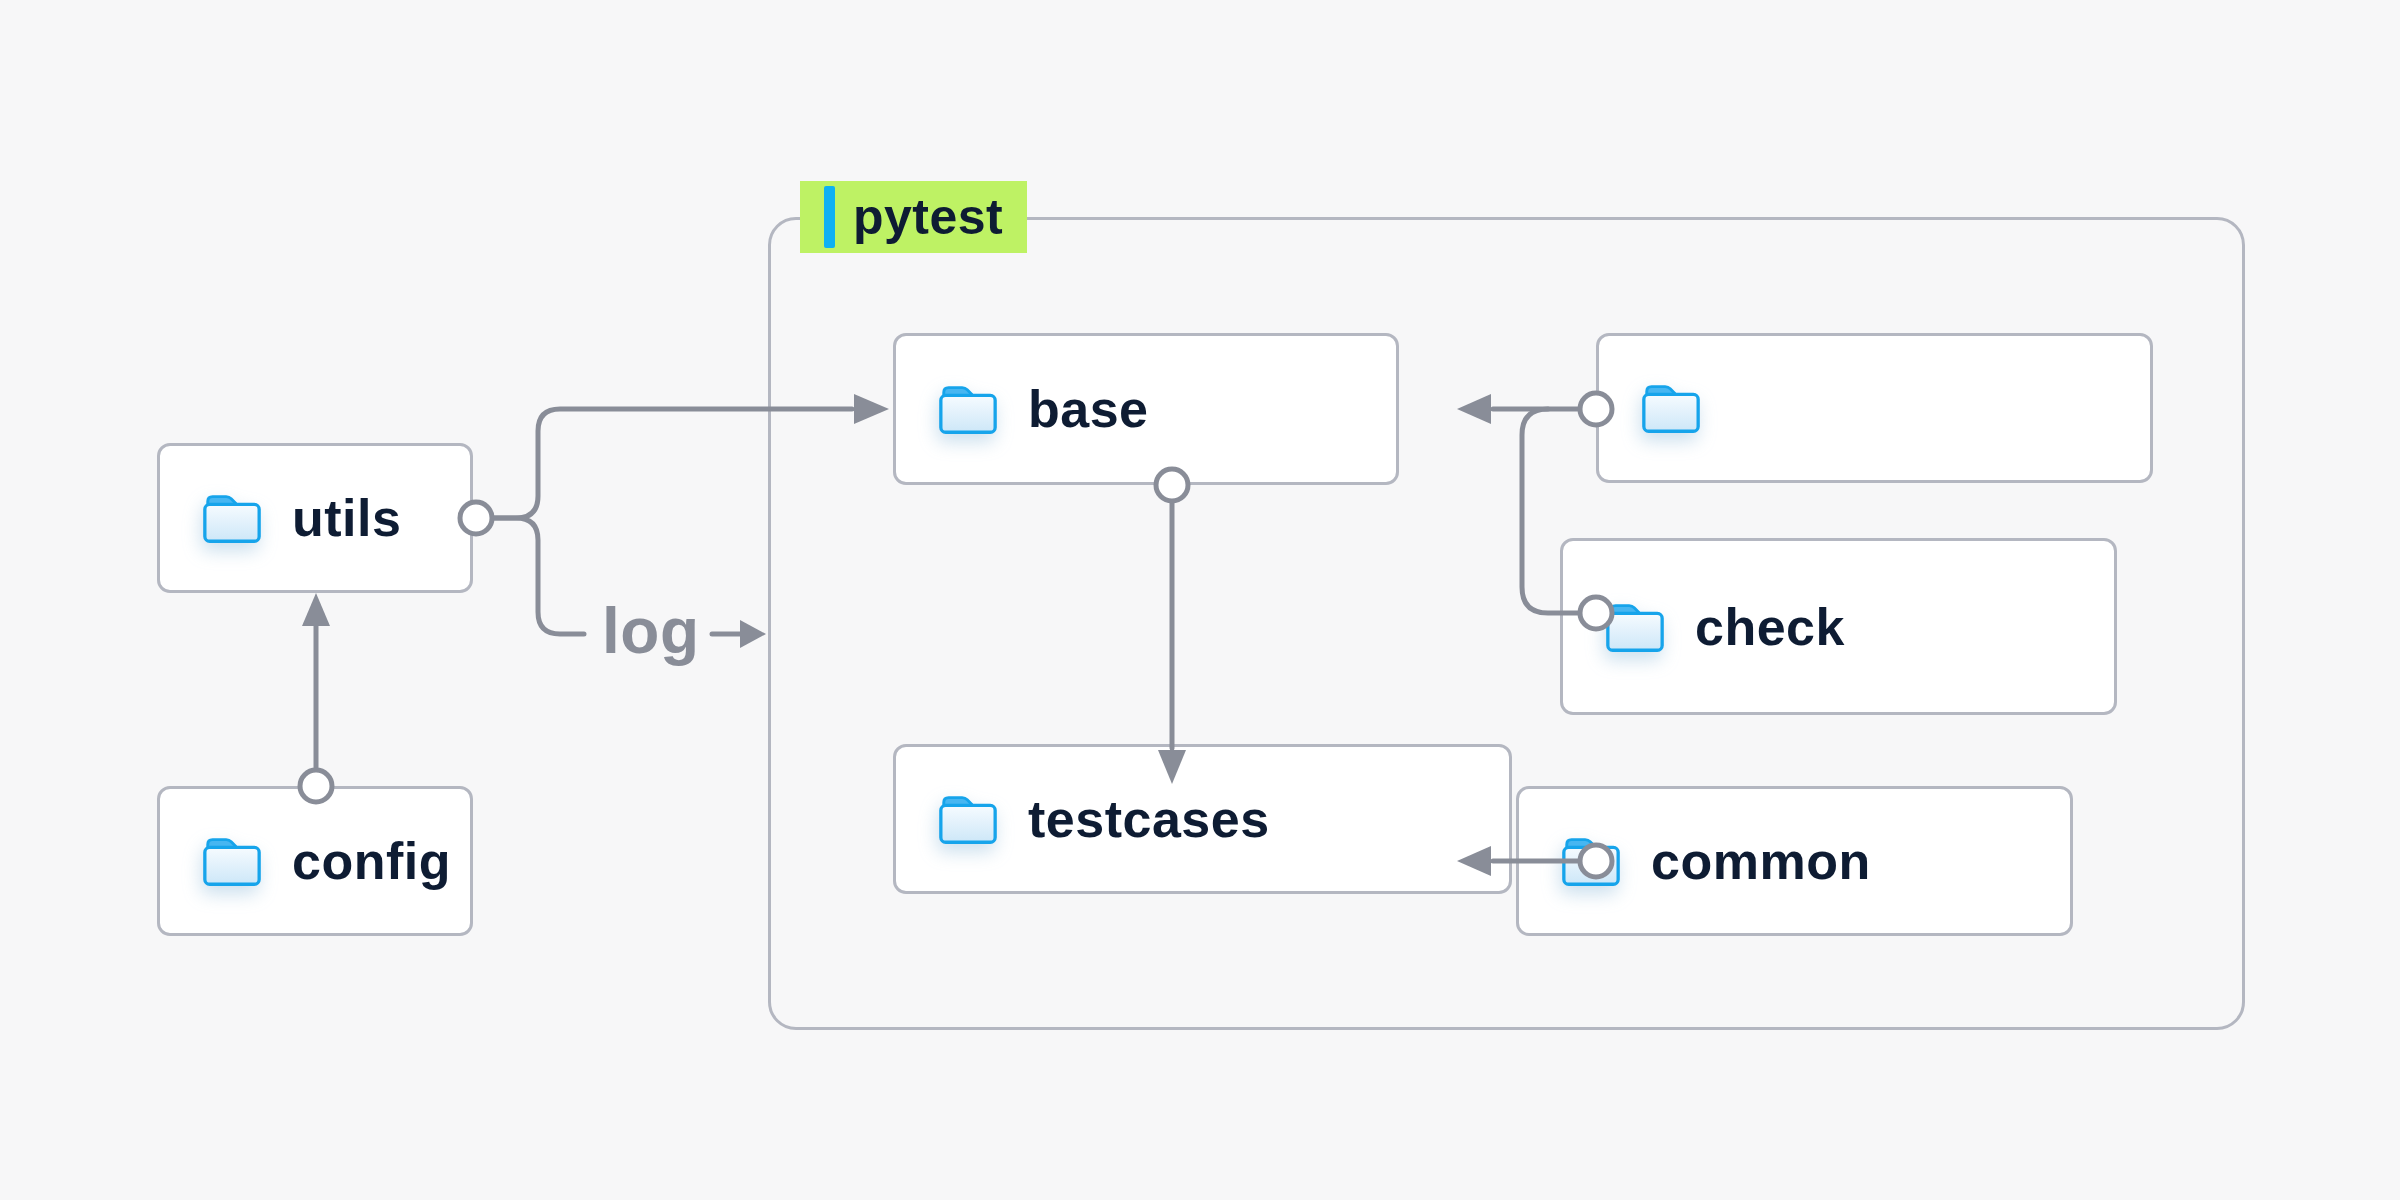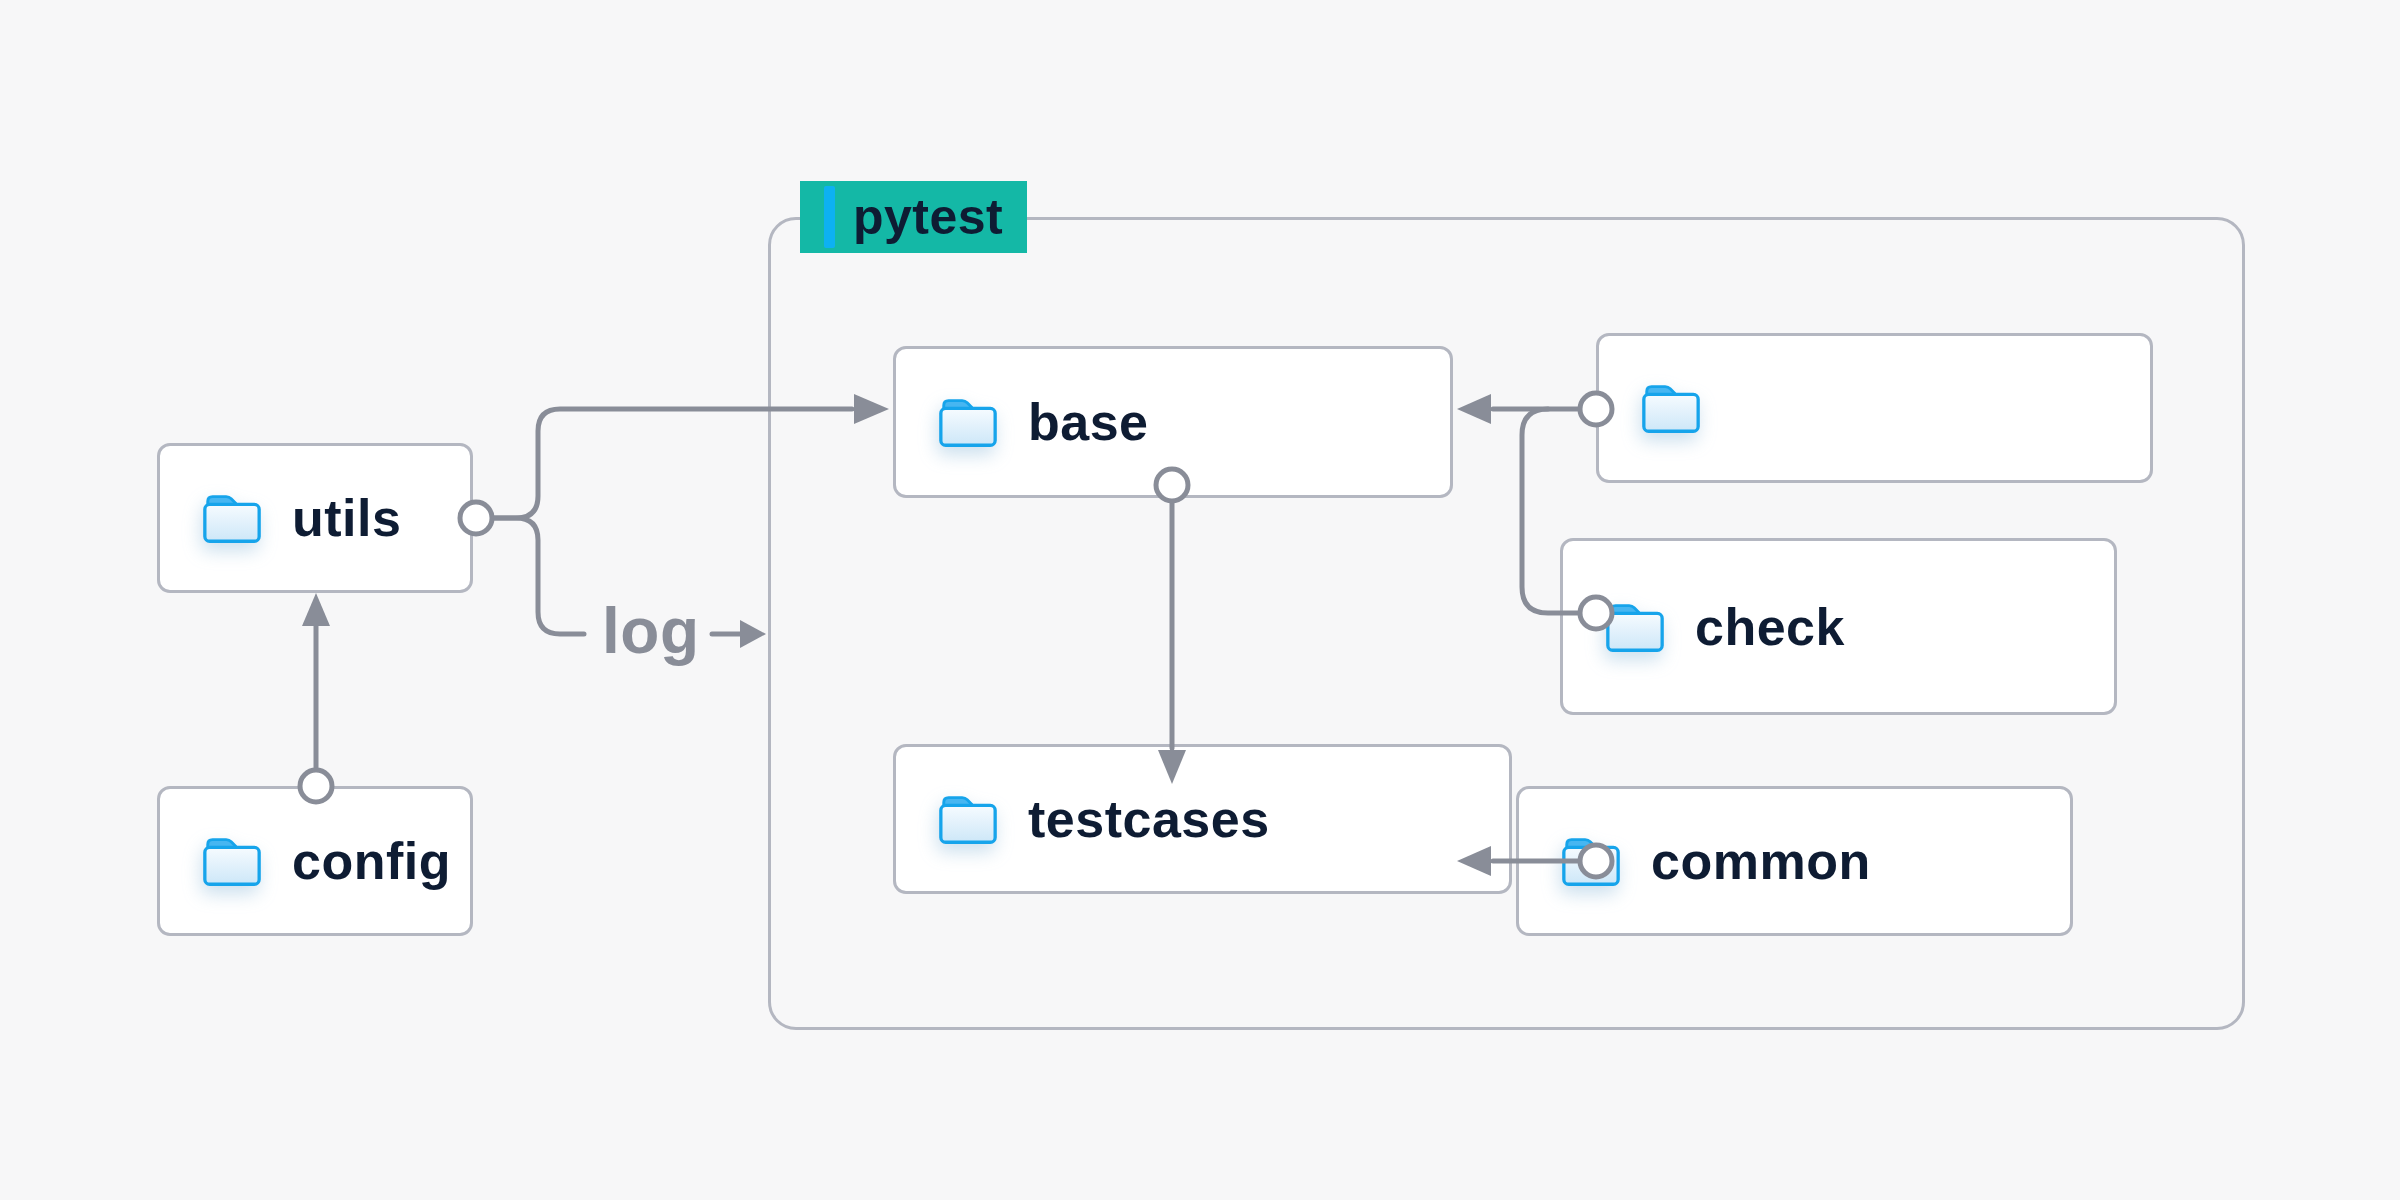--- a/index.html
+++ b/index.html
@@ -7,21 +7,21 @@
   .canvas{position:relative;width:2400px;height:1200px;background:#f7f7f8;overflow:hidden;}
 
   
   .container-box{
     position:absolute;left:768px;top:217px;width:1477px;height:813px;
     border:3px solid #b4b7c1;border-radius:28px;box-sizing:border-box;background:transparent;
   }
   .container-label{
     position:absolute;left:800px;top:181px;height:72px;
     display:flex;align-items:center;gap:18px;padding:0 24px;
-    background:#14b8a6;z-index:3;
+    background:#bef264;z-index:3;
   }
   .accent-bar{width:11px;height:62px;background:#0db1f2;border-radius:2px;}
   .container-label-text{font-size:50px;font-weight:700;color:#0e1c33;letter-spacing:.5px;}
 
   
   .node{
     position:absolute;background:#ffffff;border:3px solid #b4b7c1;border-radius:13px;
     box-sizing:border-box;display:flex;align-items:center;gap:28px;padding-left:40px;
     z-index:2;
   }
@@ -68,21 +68,21 @@
   </div>
 
   <div class="node" style="left:157px;top:786px;width:316px;height:150px">
     <svg class="folder" viewBox="0 0 66 54">
       <path d="M8 17 V10 Q8 5 13 5 H27 Q30 5 32.2 7.2 L37 12 V17 Z" fill="#47b6f1" stroke="#16a4eb" stroke-width="3" stroke-linejoin="round"></path>
       <rect x="5" y="13" width="56" height="38" rx="5" fill="url(#folder-grad)" stroke="#16a4eb" stroke-width="3.4"></rect>
     </svg>
     <span class="nlabel">config</span>
   </div>
 
-  <div class="node" style="left:893px;top:346px;width:560px;height:152px">
+  <div class="node" style="left:893px;top:333px;width:506px;height:152px">
     <svg class="folder" viewBox="0 0 66 54">
       <path d="M8 17 V10 Q8 5 13 5 H27 Q30 5 32.2 7.2 L37 12 V17 Z" fill="#47b6f1" stroke="#16a4eb" stroke-width="3" stroke-linejoin="round"></path>
       <rect x="5" y="13" width="56" height="38" rx="5" fill="url(#folder-grad)" stroke="#16a4eb" stroke-width="3.4"></rect>
     </svg>
     <span class="nlabel">base</span>
   </div>
 
   <div class="node" style="left:1596px;top:333px;width:557px;height:150px">
     <svg class="folder" viewBox="0 0 66 54">
       <path d="M8 17 V10 Q8 5 13 5 H27 Q30 5 32.2 7.2 L37 12 V17 Z" fill="#47b6f1" stroke="#16a4eb" stroke-width="3" stroke-linejoin="round"></path>

